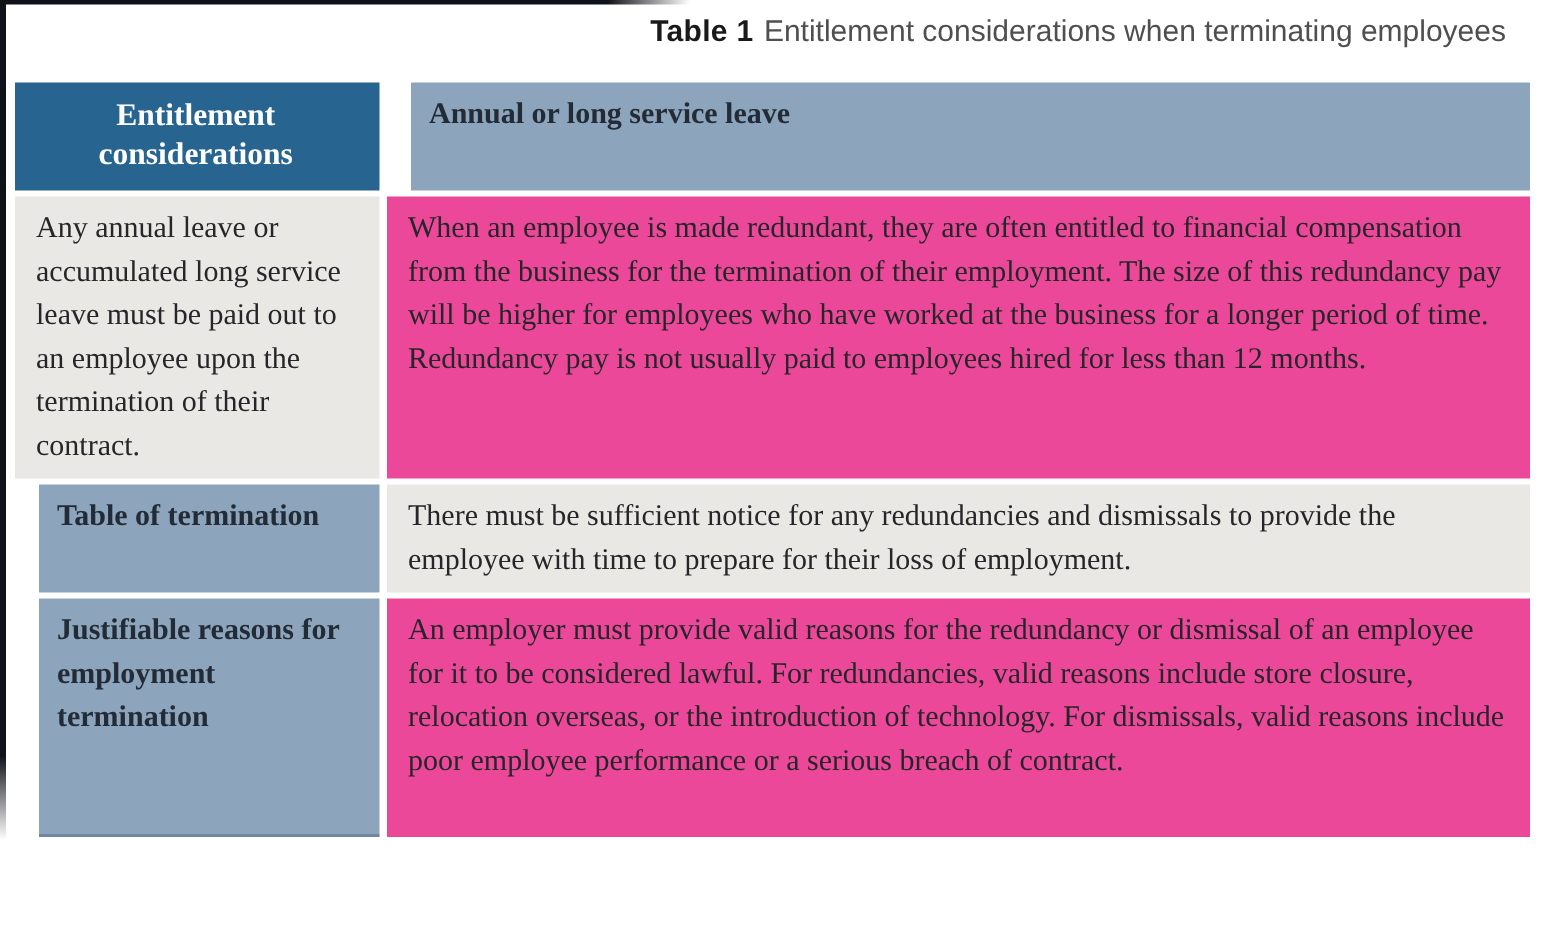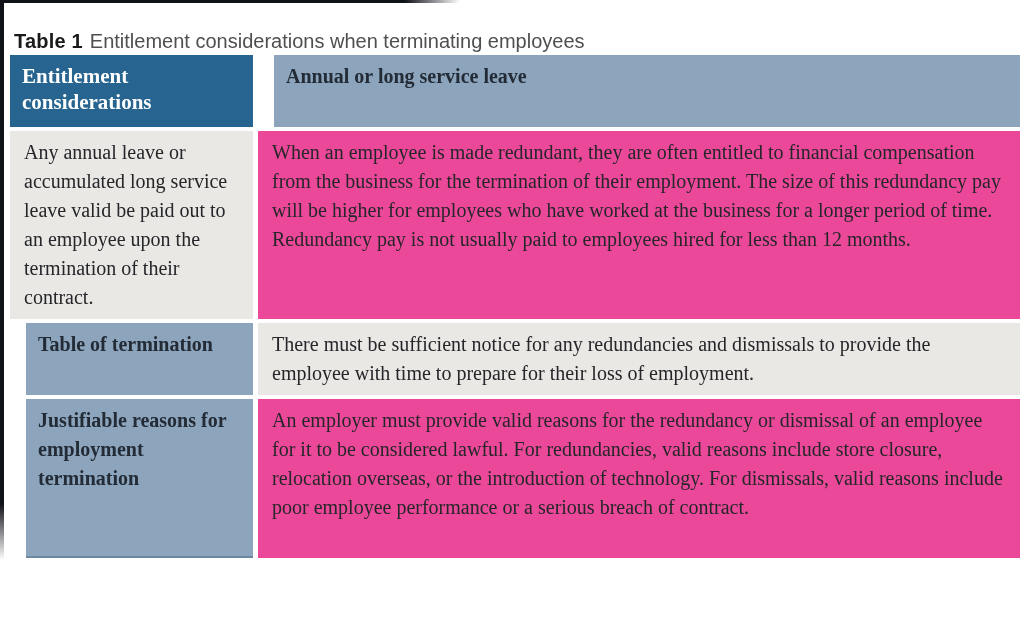--- a/index.html
+++ b/index.html
@@ -16,22 +16,22 @@
   .mark-left {
     position: absolute; left: 0; top: 0; width: 4px; height: 560px;
     background: linear-gradient(180deg, #101219 0%, #101219 90%, rgba(16,18,25,0) 100%);
   }
   .mark-top {
     position: absolute; left: 0; top: 0; height: 3px; width: 460px;
     background: linear-gradient(90deg, #101219 0%, #101219 88%, rgba(16,18,25,0) 100%);
   }
 
   .caption {
-    position: absolute; left: 14px; top: 28px; width: 990px;
-    font-size: 20px; line-height: 26px;
+    position: absolute; left: 14px; top: 8px; width: 990px;
+    font-size: 20px; line-height: 26px; text-align: right;
   }
   .caption-label { font-weight: bold; color: #1a1a1a; letter-spacing: 0.2px; }
   .caption-text  { color: #4f4f4f; margin-left: 7px; }
 
   .ent-table {
     position: absolute; left: 10px; top: 55px; width: 1010px;
     display: grid;
     grid-template-columns: 243px 762px;
     column-gap: 5px;
     row-gap: 4px;
@@ -40,21 +40,21 @@
   .cell { display: block; }
   .th {
     background: #276590;
     color: #ffffff;
     font-weight: bold;
     font-size: 21px;
     line-height: 26px;
     padding: 8px 14px;
     min-height: 68px;
   }
-  .th.col1 { padding-left: 12px; }
+  .th.col1 { padding-left: 12px; text-align: center; }
   .td-key {
     background: #8da5bc;
     color: #222b36;
     font-weight: bold;
     font-size: 20px;
     line-height: 29px;
     padding: 7px 12px;
     margin-left: 16px;
   }
   .td-desc {
@@ -82,21 +82,21 @@
 
   <div class="caption">
     <span class="caption-label">Table 1</span><span class="caption-text">Entitlement considerations when terminating employees</span>
   </div>
 
   <div class="ent-table">
 
     <div class="cell th col1">Entitlement considerations</div>
 
     <div class="cell td-key r1">Annual or long service leave</div>
-    <div class="cell td-desc shade-a r1">Any annual leave or accumulated long service leave valid be paid out to an employee upon the termination of their contract.</div>
+    <div class="cell td-desc shade-a r1">Any annual leave or accumulated long service leave must be paid out to an employee upon the termination of their contract.</div>
 
     <div class="cell td-desc shade-b r2">When an employee is made redundant, they are often entitled to financial compensation from the business for the termination of their employment. The size of this redundancy pay will be higher for employees who have worked at the business for a longer period of time. Redundancy pay is not usually paid to employees hired for less than 12 months.</div>
 
     <div class="cell td-key r3">Table of termination</div>
     <div class="cell td-desc shade-a r3">There must be sufficient notice for any redundancies and dismissals to provide the employee with time to prepare for their loss of employment.</div>
 
     <div class="cell td-key r4 row-last-key">Justifiable reasons for employment termination</div>
     <div class="cell td-desc shade-b r4">An employer must provide valid reasons for the redundancy or dismissal of an employee for it to be considered lawful. For redundancies, valid reasons include store closure, relocation overseas, or the introduction of technology. For dismissals, valid reasons include poor employee performance or a serious breach of contract.</div>
 
   </div>

